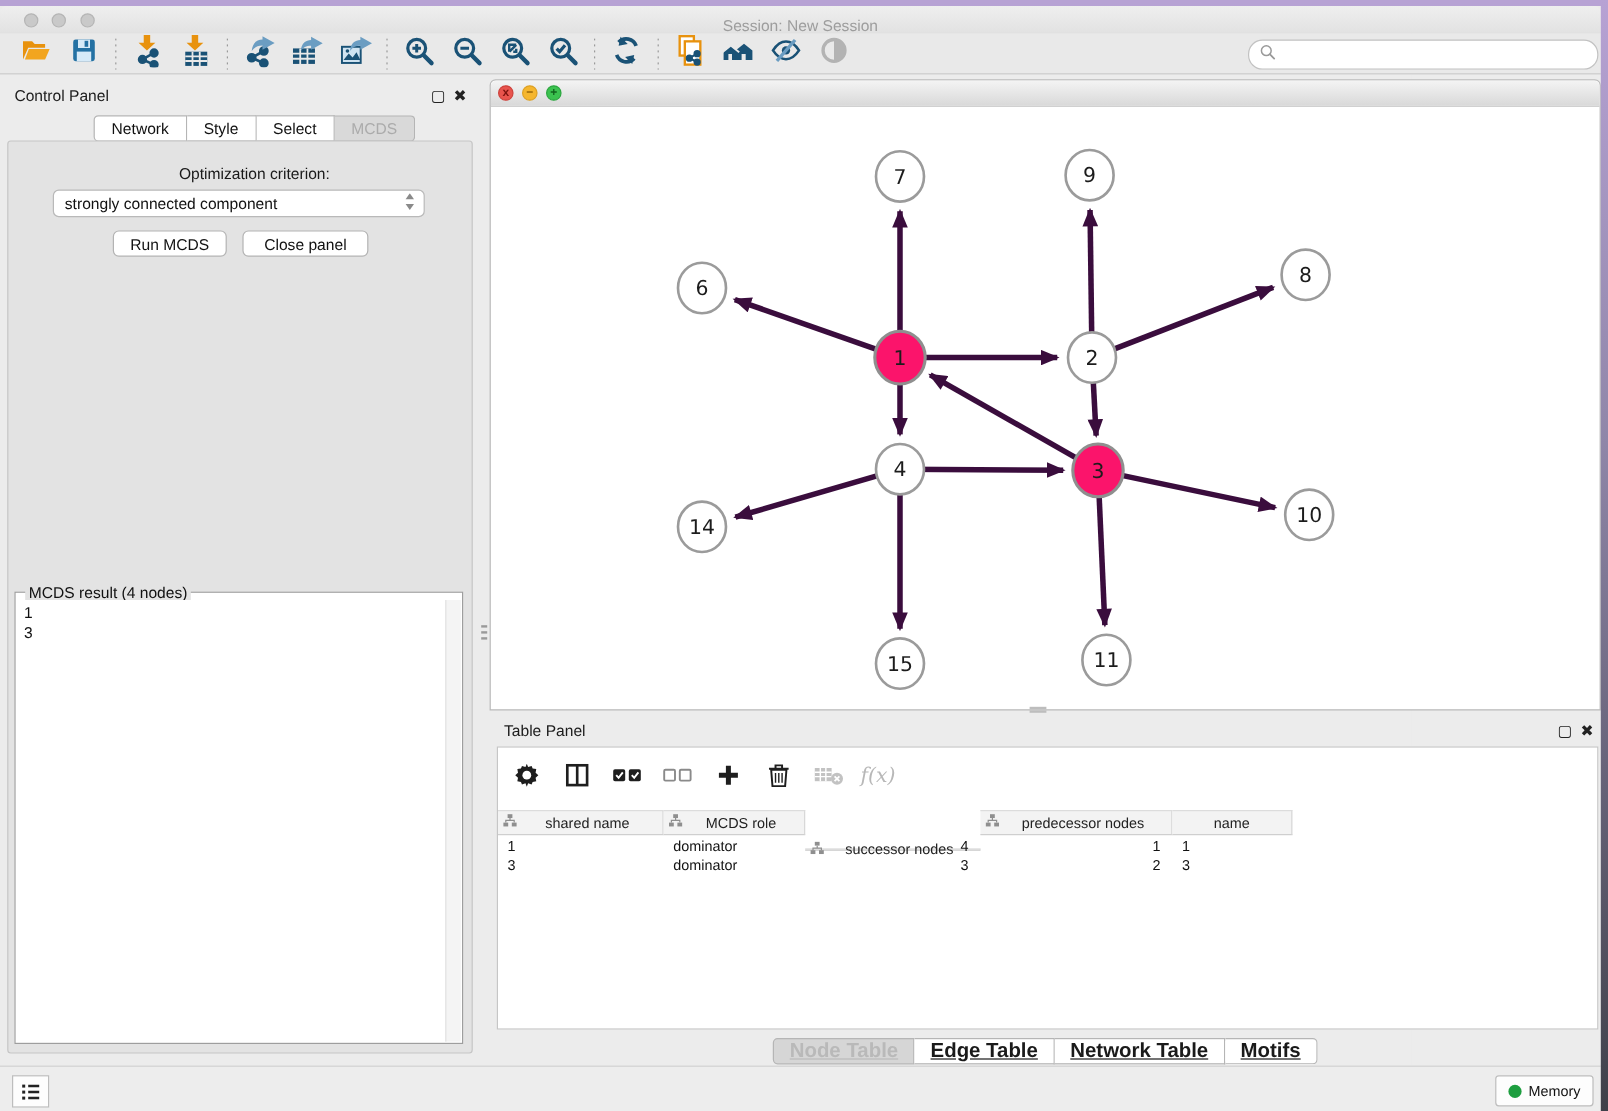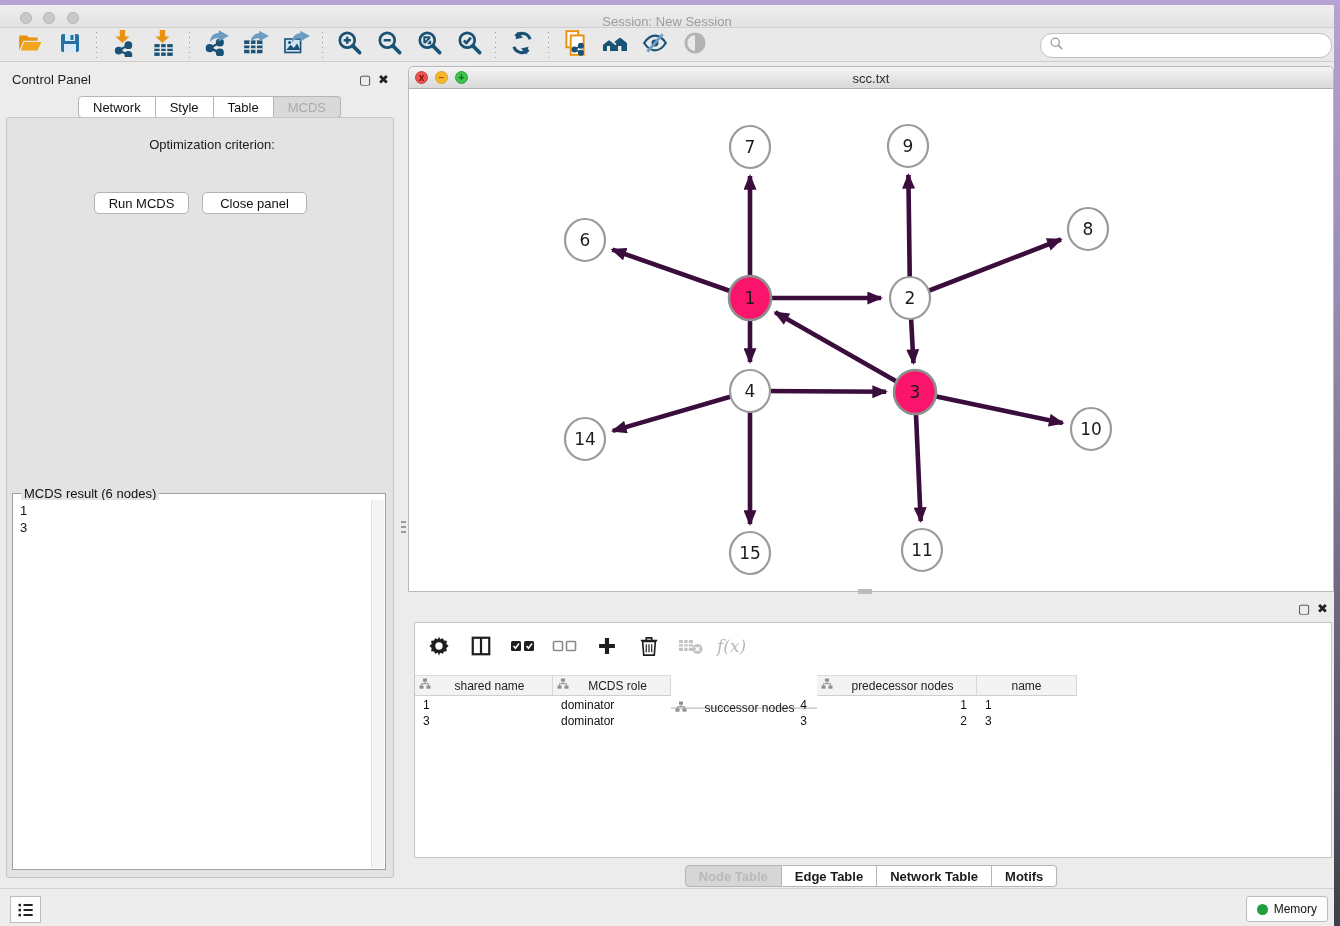--- a/index.html
+++ b/index.html
@@ -94,23 +94,23 @@
   .gh-cell { background:#f3f3f3; border-top:1px solid #dcdcdc; border-bottom:1px solid #cfcfcf;
     border-right:1px solid #d8d8d8; display:flex; align-items:center; font-size:12px;
     color:#222; padding:0 4px; }
   .gh-cell .gh-label { flex:1; text-align:center; }
   .grid-row { position:absolute; left:0; display:flex; height:16px; }
   .gr-cell { font-size:12px; color:#111; display:flex; align-items:center; }
   .al { justify-content:flex-start; padding-left:8px; }
   .ar { justify-content:flex-end; padding-right:10px; }
 
   #bottom-tabs { left:408px; top:865px; width:926px; display:flex; justify-content:center; }
-  .bt-tab { height:22px; padding:0 13px; font-size:13px; font-weight:bold;
+  .bt-tab { height:22px; padding:0 13px; font-size:17px; font-weight:bold;
     display:flex; align-items:center; background:#fff; border:1px solid #b5b5b5;
-    border-left:none; color:#1a1a1a; }
+    border-left:none; color:#1a1a1a;text-decoration:underline; }
   .bt-tab:first-child { border-left:1px solid #b5b5b5; border-radius:4px 0 0 4px; }
   .bt-tab:last-child { border-radius:0 4px 4px 0; }
   .bt-tab.active { background:#d6d6d6; color:#b9b9b9; }
 
   
   #statusbar { left:0; top:888px; width:1334px; height:38px; background:#ededed;
     border-top:1px solid #d2d2d2; }
   #list-btn { position:absolute; left:10px; top:7px; width:31px; height:27px;
     background:#fdfdfd; border:1px solid #bdbdbd; display:flex; align-items:center;
     justify-content:center; }
@@ -292,50 +292,58 @@
 
   <div id="cp-header" class="abs">
     <span>Control Panel</span>
   </div>
   <span class="panel-glyph" style="left:359px; top:72px;">▢</span>
   <span class="panel-glyph" style="left:378px; top:72px;">✖</span>
 
   <div class="cp-tabs" id="cp-tabs">
       <div class="cp-tab">Network</div>
       <div class="cp-tab">Style</div>
-      <div class="cp-tab">Table</div>
+      <div class="cp-tab">Select</div>
       <div class="cp-tab active">MCDS</div>
     </div>
   <div id="cp-body" class="abs"></div>
 
   <div id="opt-label" class="abs">Optimization criterion:</div>
 
+  <div id="opt-select" class="abs">
+    <span>strongly connected component</span>
+    <span id="opt-stepper">
+      <svg width="9" height="14" viewBox="0 0 9 14">
+          <path d="M4.5 0L8 5H1z" fill="#8a8a8a"></path>
+          <path d="M4.5 14L1 9h7z" fill="#8a8a8a"></path>
+        </svg>
+    </span>
+  </div>
 
   <div class="cp-btn" style="left:94px; top:192px; width:95px;">Run MCDS</div>
   <div class="cp-btn" style="left:202px; top:192px; width:105px;">Close panel</div>
 
   <div id="mcds-result" class="abs">
-    <div id="mcds-legend">MCDS result (6 nodes)</div>
+    <div id="mcds-legend">MCDS result (4 nodes)</div>
     <div id="mcds-list">
         <div>1</div>
         <div>3</div>
       </div>
     <div id="mcds-scroll"></div>
   </div>
 
   <div id="vsplit" class="abs">
       <div class="grip"></div>
     </div>
 
   <div id="netwin" class="abs">
     <div id="netwin-titlebar">
       <div class="mini-dot" style="left:6px; background:#e8544d; color:#7c120e; border:1px solid #ce423c;">x</div>
       <div class="mini-dot" style="left:26px; background:#f5b62e; color:#8d5f06; border:1px solid #dda023;">−</div>
       <div class="mini-dot" style="left:46px; background:#3bc24f; color:#12641e; border:1px solid #2ba63f;">+</div>
-      <div id="netwin-title">scc.txt</div>
     </div>
     <svg id="graph-svg" width="924" height="502">
         <defs>
           <marker id="arw" viewBox="0 0 12 10" markerWidth="16" markerHeight="13" refX="10.5" refY="5" orient="auto" markerUnits="userSpaceOnUse">
             <path d="M0 0L12 5L0 10z" fill="#3a0d3d"></path>
           </marker>
         </defs>
         <line x1="341" y1="209" x2="341" y2="87" stroke="#3a0d3d" stroke-width="4.6" marker-end="url(#arw)"></line>
         <line x1="341" y1="209" x2="203.35894222917454" y2="160.61708272298256" stroke="#3a0d3d" stroke-width="4.6" marker-end="url(#arw)"></line>
         <line x1="341" y1="209" x2="472" y2="209" stroke="#3a0d3d" stroke-width="4.6" marker-end="url(#arw)"></line>
@@ -371,20 +379,23 @@
         <text x="682" y="346" text-anchor="middle" font-family="DejaVu Sans, sans-serif" font-size="17" fill="#1c1c1c">10</text>
         <ellipse cx="341" cy="464" rx="20" ry="21" fill="#ffffff" stroke="#9b9b9b" stroke-width="2.2"></ellipse>
         <text x="341" y="470" text-anchor="middle" font-family="DejaVu Sans, sans-serif" font-size="17" fill="#1c1c1c">15</text>
         <ellipse cx="513" cy="461" rx="20" ry="21" fill="#ffffff" stroke="#9b9b9b" stroke-width="2.2"></ellipse>
         <text x="513" y="467" text-anchor="middle" font-family="DejaVu Sans, sans-serif" font-size="17" fill="#1c1c1c">11</text>
       </svg>
   </div>
 
   <div id="hsplit-grip" class="abs"></div>
 
+  <div id="tp-header" class="abs">
+    <span>Table Panel</span>
+  </div>
   <span class="panel-glyph" style="left:1298px; top:601px;">▢</span>
   <span class="panel-glyph" style="left:1317px; top:601px;">✖</span>
 
   <div id="table-box" class="abs">
     <div id="table-toolbar">
         <div class="ttbtn">
           <span><svg width="22" height="22" viewBox="0 0 24 24">
               <path fill="#1e1e1e" d="M12 1.5l1.2 3.1 3.2-1 .9 2.3 3.3.5-.6 3.3 2.5 2.3-2.5 2.3.6 3.3-3.3.5-.9 2.3-3.2-1L12 22.5l-1.2-3.1-3.2 1-.9-2.3-3.3-.5.6-3.3L1.5 12 4 9.7l-.6-3.3 3.3-.5.9-2.3 3.2 1z"></path>
               <circle cx="12" cy="12" r="4" fill="#fff"></circle>
             </svg></span>

